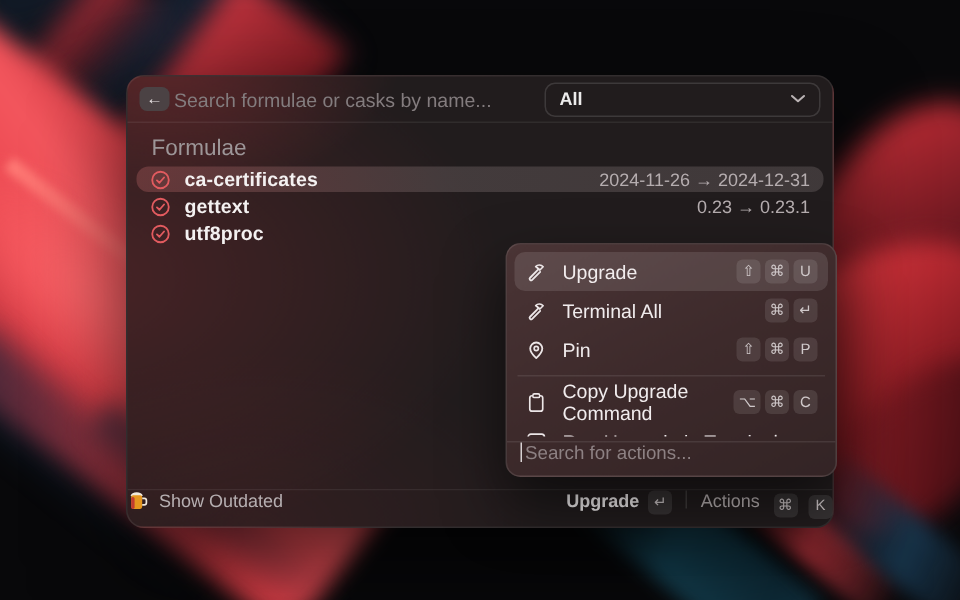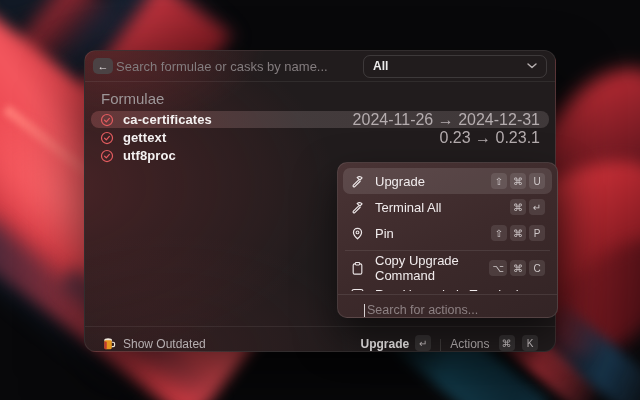--- a/index.html
+++ b/index.html
@@ -52,24 +52,24 @@
 
   .hdiv { height:1px; background:rgba(255,255,255,.07); }
 
   .section-label { margin:8px 0 4px 16px; font-size:15px; color:#9d9698; }
 
   .list { padding:0 6px; }
   .row { display:flex; align-items:center; height:17px; padding:0 9px; border-radius:8px; margin-bottom:1px; }
   .row.selected { background:linear-gradient(90deg, rgba(143,78,79,.50), rgba(95,84,85,.55) 45%, rgba(88,80,81,.55)); }
   .row .chk { flex:0 0 14px; height:14px; margin-right:9px; }
   .row .nm { flex:1; font-size:13px; font-weight:bold; color:#f4f1f1; letter-spacing:.1px; }
-  .row .dt { font-size:16px; color:#b5adaf; }
+  .row .dt { font-size:12px; color:#b5adaf; }
 
   .win-footer { position:absolute; left:0; right:0; bottom:0; height:25px;
-    border-top:1px solid rgba(255,255,255,.07); display:flex; align-items:flex-end; padding:0 17px; border-radius:0 0 12px 12px; }
+    border-top:1px solid rgba(255,255,255,.07); display:flex; align-items:flex-start; padding:0 0; border-radius:0 0 12px 12px; }
   .wf-label { margin-left:7px; font-size:12px; color:#b6afb1; flex:1; }
   .wf-primary { font-size:12px; font-weight:bold; color:#f2eff0; margin-right:6px; }
   .key { display:inline-flex; align-items:center; justify-content:center; min-width:16px; height:16px;
     padding:0 3px; border-radius:4px; background:rgba(255,255,255,.10); color:#cfc8c9; font-size:10px; }
   .wf-sep { width:1px; height:12px; background:rgba(255,255,255,.14); margin:0 9px; }
   .wf-actions { font-size:12px; color:#b9b2b3; margin-right:6px; }
   .wf-keys .key { margin-left:3px; }
 
   
   .panel { position:absolute; left:337px; top:162px; width:221px; height:156px;
@@ -77,21 +77,21 @@
     background:linear-gradient(155deg,#4a3435 0%,#3d2a2b 50%,#332425 100%);
     box-shadow:0 18px 40px rgba(0,0,0,.55); overflow:hidden; }
   .panel-list { height:128px; padding:5px 5px 0; overflow:hidden; }
   .aitem { display:flex; align-items:center; height:26px; padding:0 7px; border-radius:7px; }
   .aitem.selected { background:rgba(255,255,255,.11); }
   .aitem .aicon { flex:0 0 15px; height:15px; margin-right:10px; }
   .aitem .albl { flex:1; font-size:13px; color:#f1eced; }
   .aitem .akeys { display:flex; gap:3px; }
   .adiv { height:1px; background:rgba(255,255,255,.09); margin:4px 2px; }
   .panel-foot { position:absolute; left:0; right:0; bottom:0; height:23px;
-    border-top:1px solid rgba(255,255,255,.09); display:flex; align-items:flex-end; padding:0 26px; }
+    border-top:1px solid rgba(255,255,255,.09); display:flex; align-items:flex-start; padding:0 9px; }
   .caret { width:1px; height:13px; background:#d8d2d3; margin-right:2px; }
   .pf-ph { font-size:12.5px; color:#8d8183; }
 </style>
 </head>
 <body>
 
 <div class="wp">
   <div class="wp-navy-tl"></div>
     <div class="wp-red-tl1"></div>
     <div class="wp-navy-tl2"></div>

